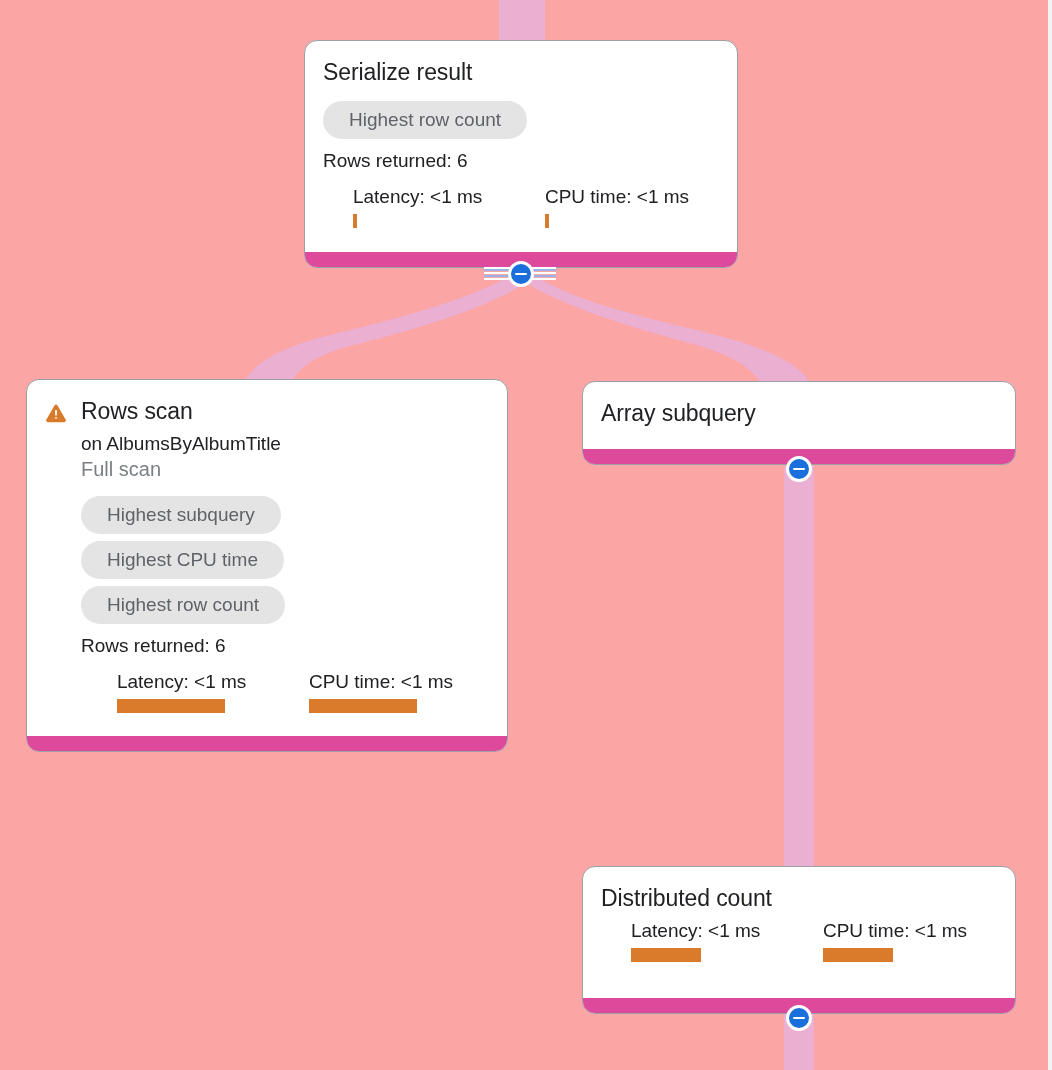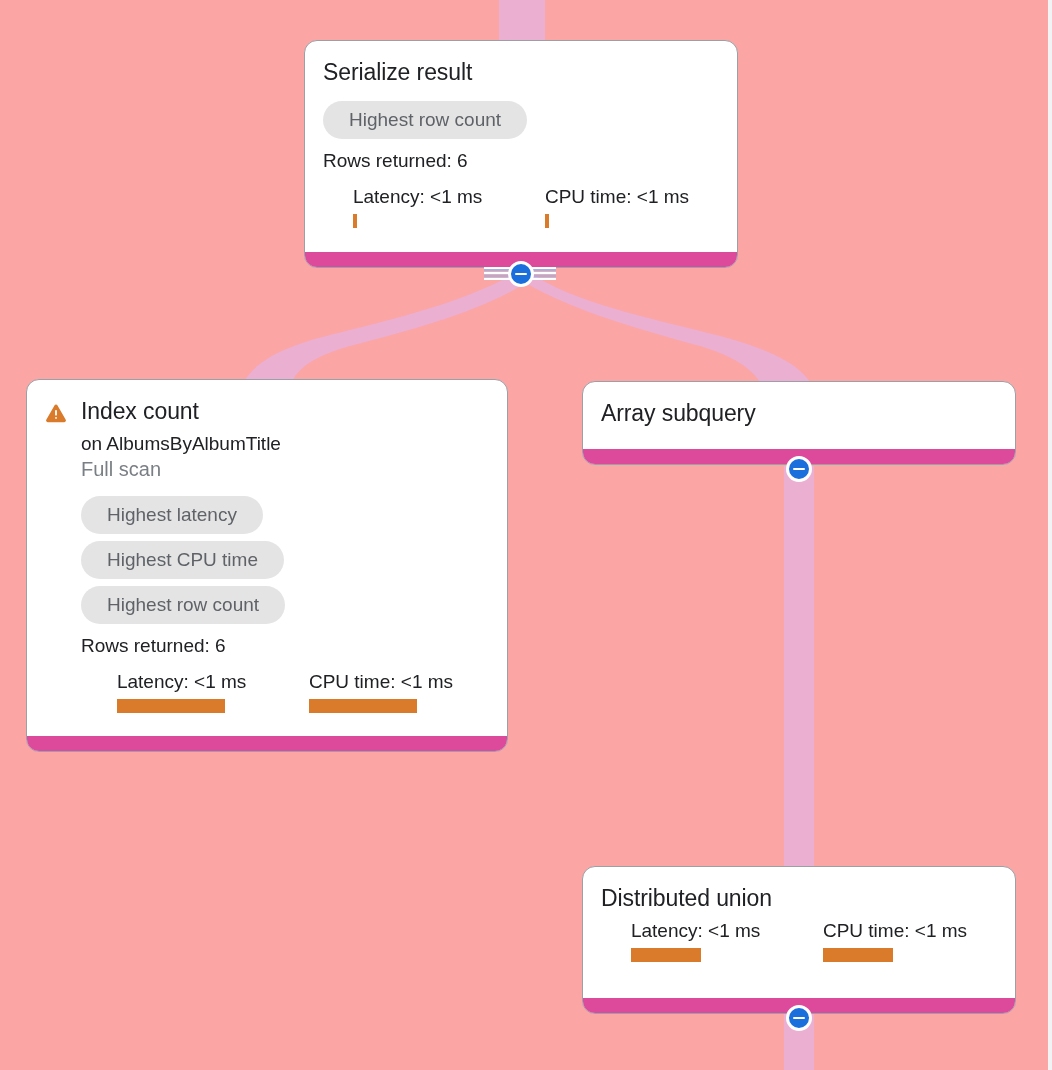--- a/index.html
+++ b/index.html
@@ -230,27 +230,27 @@
   <div class="node" style="left:26px; top:379px; width:482px; height:373px;">
     <div class="node-body">
       <div class="node-header">
         <span class="warn-icon">
           <svg viewBox="0 0 24 24" width="22" height="22">
             <path d="M12 2.8c.62 0 1.2.33 1.52.87l9.1 15.6c.33.57.33 1.27 0 1.83-.32.56-.91.9-1.55.9H2.93c-.64 0-1.23-.34-1.55-.9a1.84 1.84 0 0 1 0-1.83l9.1-15.6c.32-.54.9-.87 1.52-.87z" fill="#d97b2b"></path>
             <rect x="11" y="8.6" width="2" height="6.2" rx="1" fill="#ffffff"></rect>
             <rect x="11" y="16.3" width="2" height="2.1" rx="1" fill="#ffffff"></rect>
           </svg>
         </span>
-        <div class="node-title">Index count</div>
+        <div class="node-title">Rows scan</div>
       </div>
       <div class="indent">
         <div class="node-sub">on AlbumsByAlbumTitle</div>
         <div class="node-sub-muted">Full scan</div>
         <div class="chips">
-          <div class="chip">Highest latency</div>
+          <div class="chip">Highest subquery</div>
           <div class="chip">Highest CPU time</div>
           <div class="chip">Highest row count</div>
         </div>
         <div class="rows-line">Rows returned: 6</div>
         <div class="metrics">
           <div class="metric" style="width:192px;">
             <div class="metric-label">Latency: &lt;1 ms</div>
             <div class="metric-bar" style="width:108px;"></div>
           </div>
           <div class="metric">
@@ -269,21 +269,21 @@
         <div class="node-title">Array subquery</div>
       </div>
     </div>
     <div class="node-bar"></div>
   </div>
   <div class="toggle" style="left:786px; top:456px;"></div>
 
   <div class="node" style="left:582px; top:866px; width:434px; height:148px;">
     <div class="node-body">
       <div class="node-header">
-        <div class="node-title">Distributed union</div>
+        <div class="node-title">Distributed count</div>
       </div>
       <div class="metrics" style="margin-top:6px;">
         <div class="metric" style="width:192px;">
           <div class="metric-label">Latency: &lt;1 ms</div>
           <div class="metric-bar" style="width:70px;"></div>
         </div>
         <div class="metric">
           <div class="metric-label">CPU time: &lt;1 ms</div>
           <div class="metric-bar" style="width:70px;"></div>
         </div>

